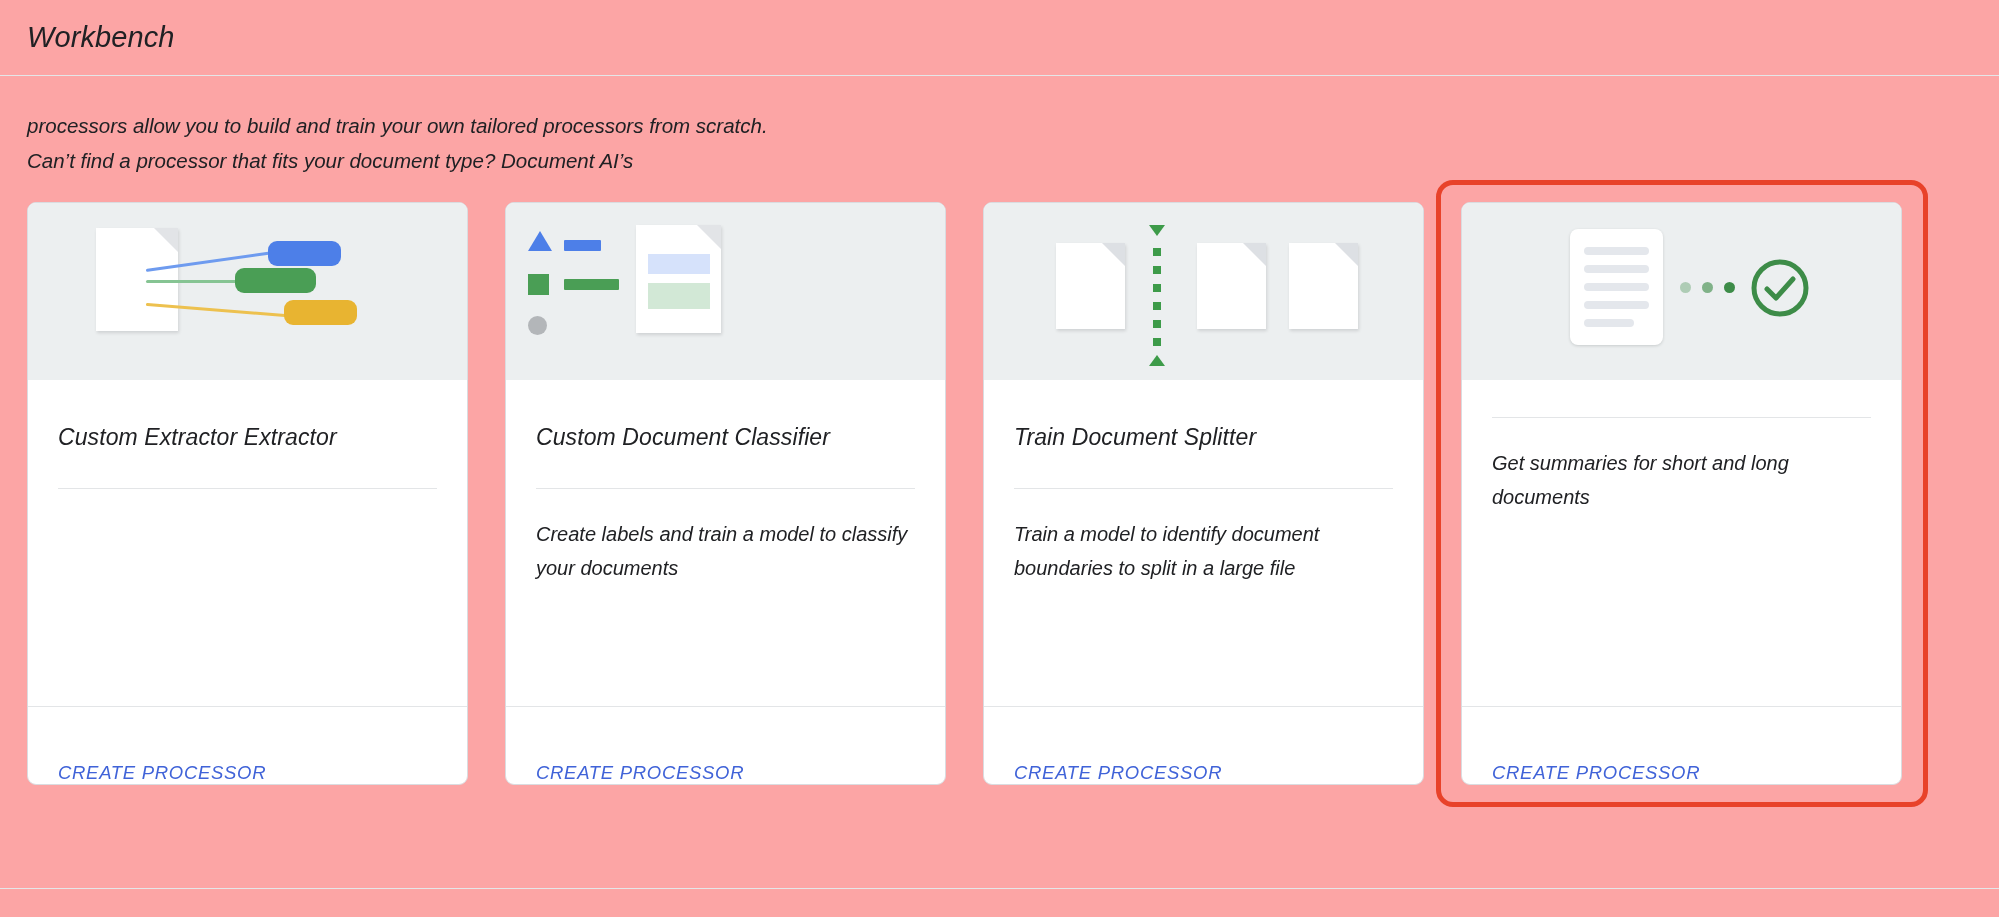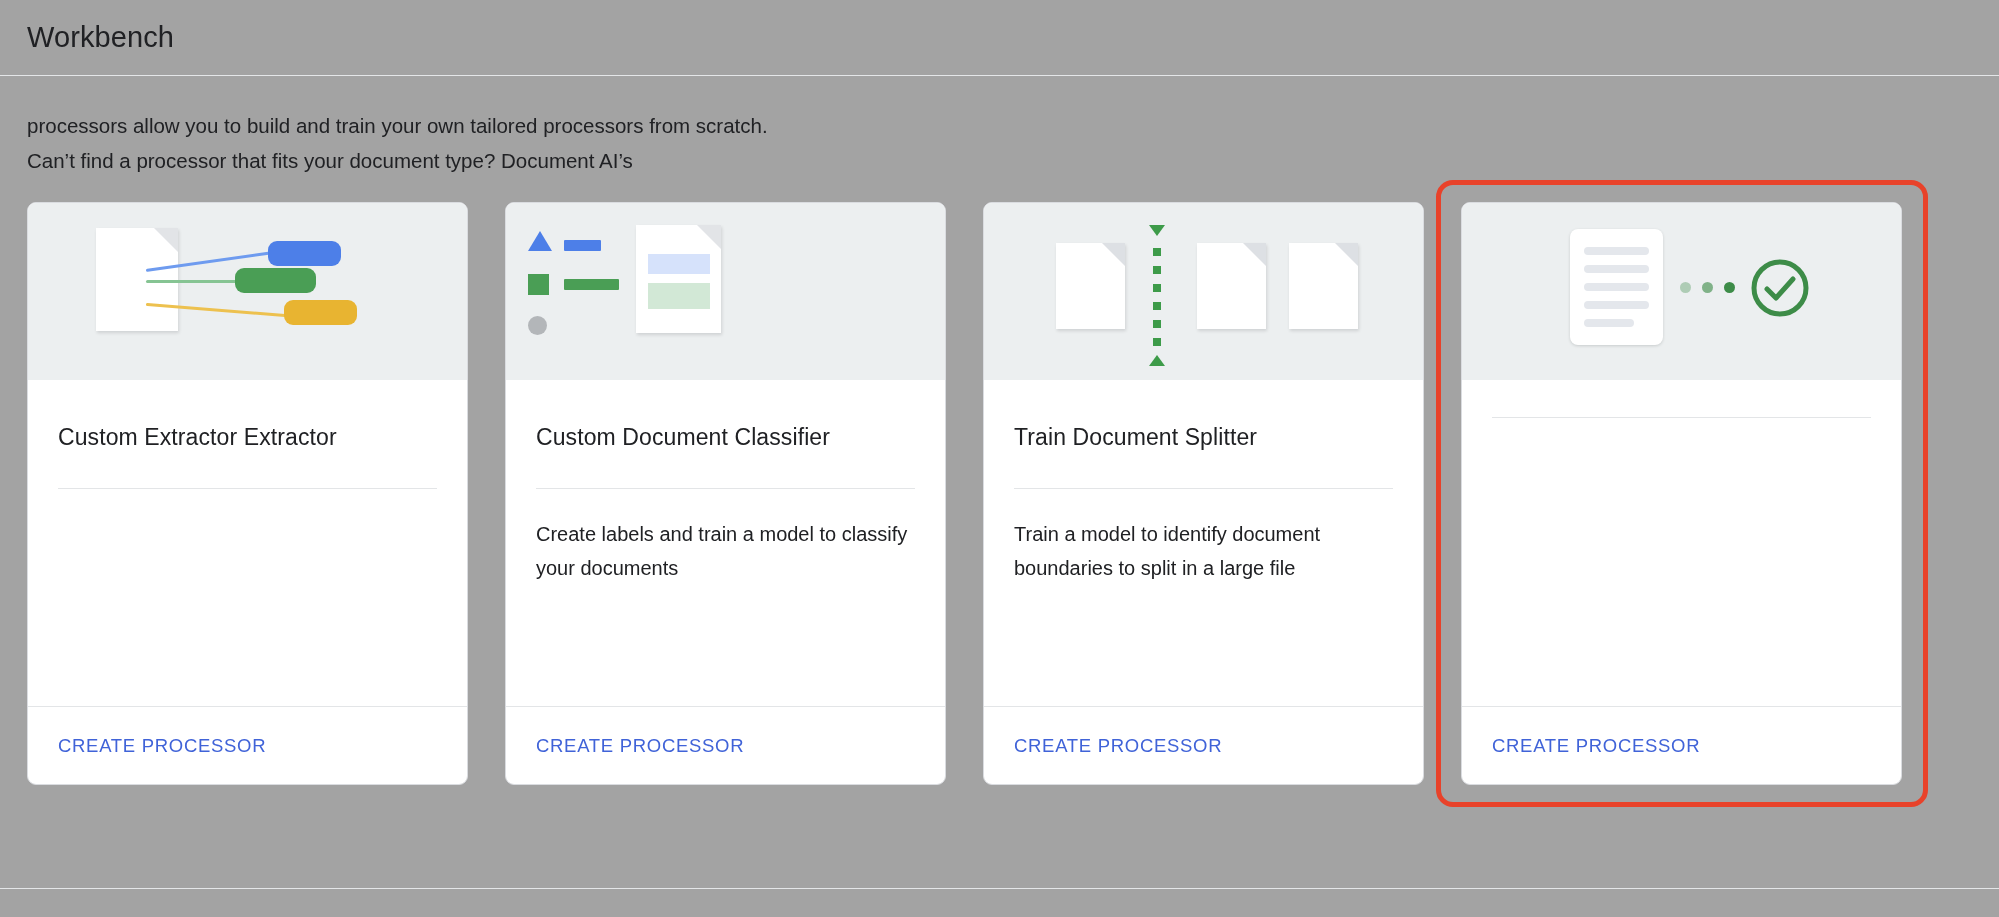--- a/index.html
+++ b/index.html
@@ -5,21 +5,21 @@
   * { box-sizing: border-box; margin: 0; padding: 0; }
 
   html, body {
     width: 1999px;
     height: 917px;
     background: #ffffff;
     font-family: "Liberation Sans", sans-serif;
     -webkit-font-smoothing: antialiased;
   }
 
-  .page { position: relative; width: 1999px; height: 917px; background: #a3a3a3; }
+  .page { position: relative; width: 1999px; height: 917px; background: #fca5a5; font-style: italic; }
 
   
   .header {
     height: 76px;
     display: flex;
     align-items: center;
     padding-left: 27px;
     border-bottom: 1px solid #e4e6e8;
   }
   .header-title {
@@ -86,21 +86,21 @@
     font-size: 20px;
     line-height: 34px;
     color: #202124;
     padding-top: 28px;
   }
 
   .card-footer {
     border-top: 1px solid #e3e5e7;
     height: 78px;
     display: flex;
-    align-items: center;
+    align-items: flex-end;
     padding-left: 30px;
     flex: none;
   }
 
   .create-link {
     font-size: 18.5px;
     letter-spacing: .7px;
     color: #4063d8;
     font-weight: 500;
     text-decoration: none;
@@ -289,20 +289,21 @@
         <div class="sum-dot" style="left:240px; top:79px; opacity:.62;"></div>
         <div class="sum-dot" style="left:262px; top:79px; opacity:1;"></div>
 
         <svg style="position:absolute; left:287px; top:54px;" width="62" height="62" viewBox="0 0 62 62">
           <circle cx="31" cy="31" r="26" fill="none" stroke="#3d8c48" stroke-width="5"></circle>
           <path d="M18 32 L27 41 L44 22" fill="none" stroke="#3d8c48" stroke-width="5" stroke-linecap="round" stroke-linejoin="round"></path>
         </svg>
       </div>
       <div class="card-body">
         <div class="card-rule"></div>
+        <div class="card-desc">Get summaries for short and long documents</div>
       </div>
       <div class="card-footer">
         <a class="create-link">CREATE PROCESSOR</a>
       </div>
     </div>
 
     <div class="highlight-ring"></div>
   </div>
 
   <div class="bottom-rule"></div>

